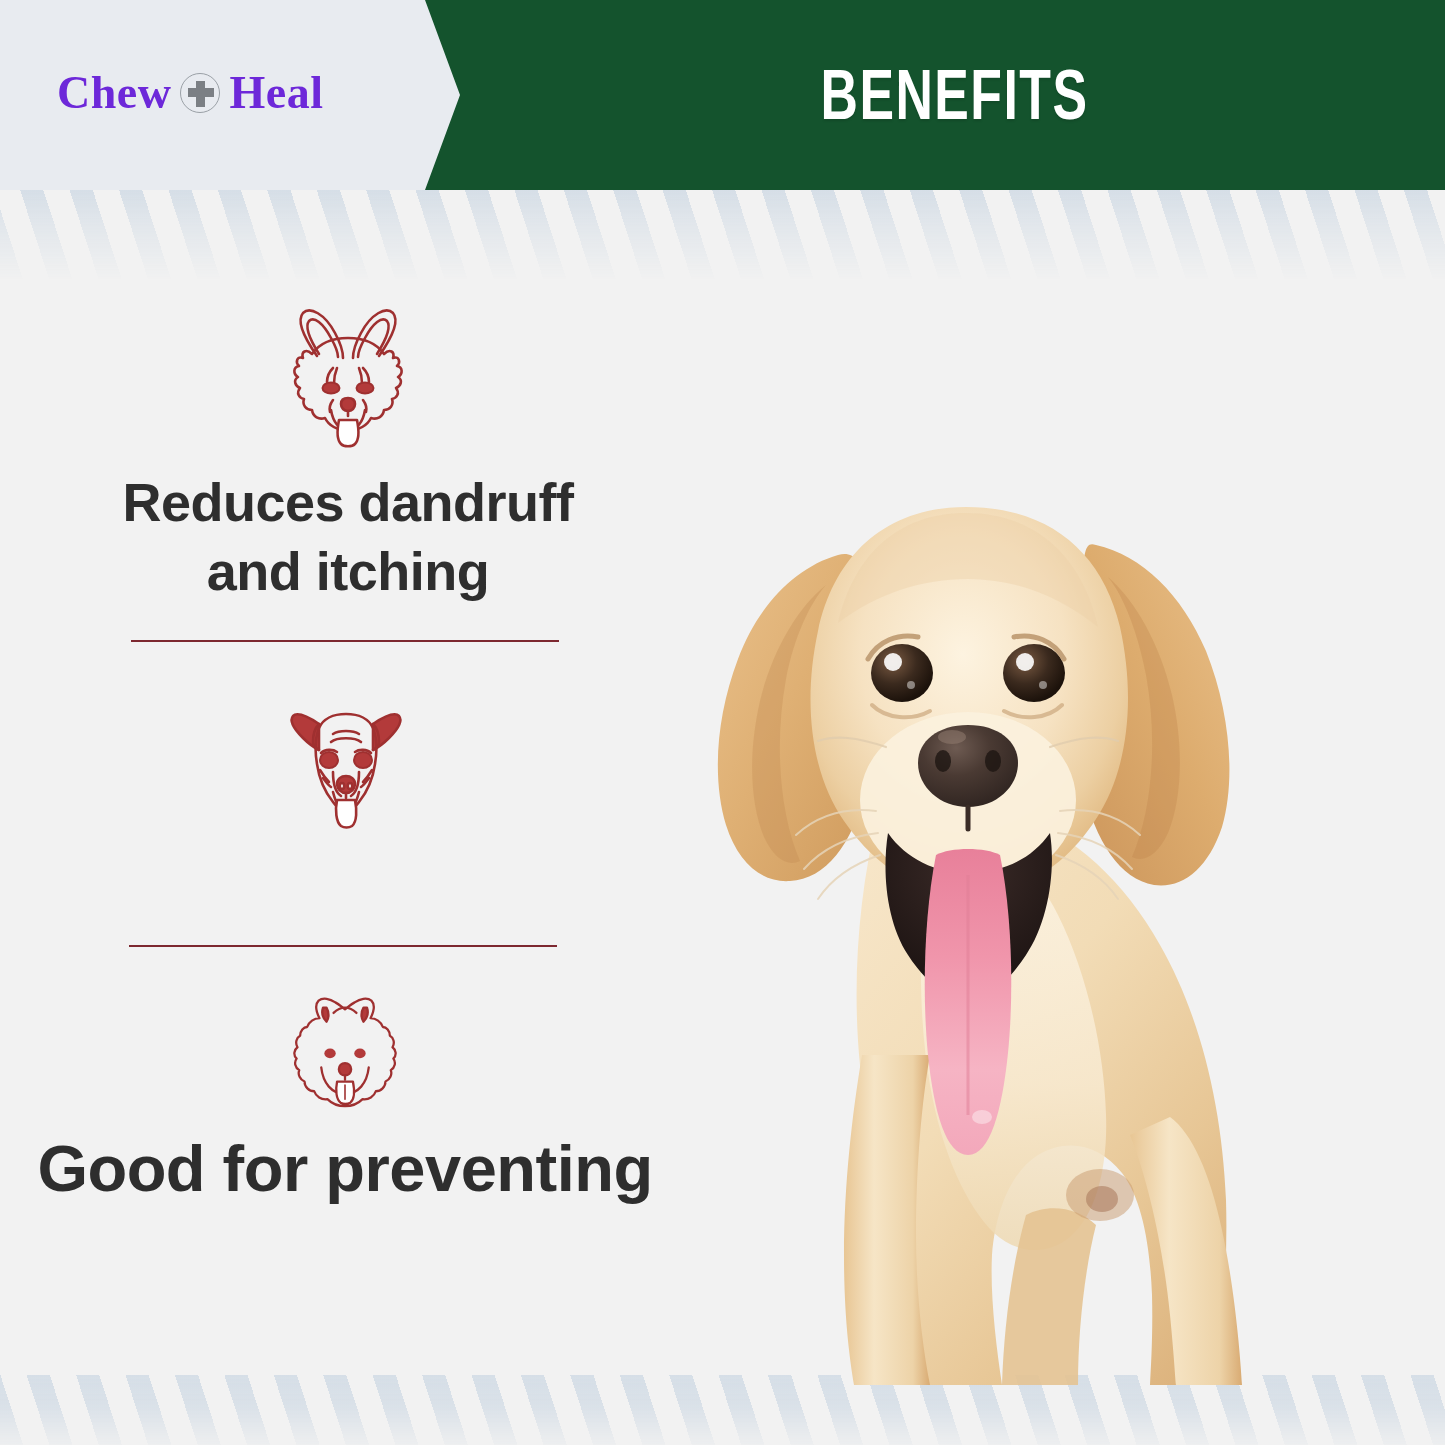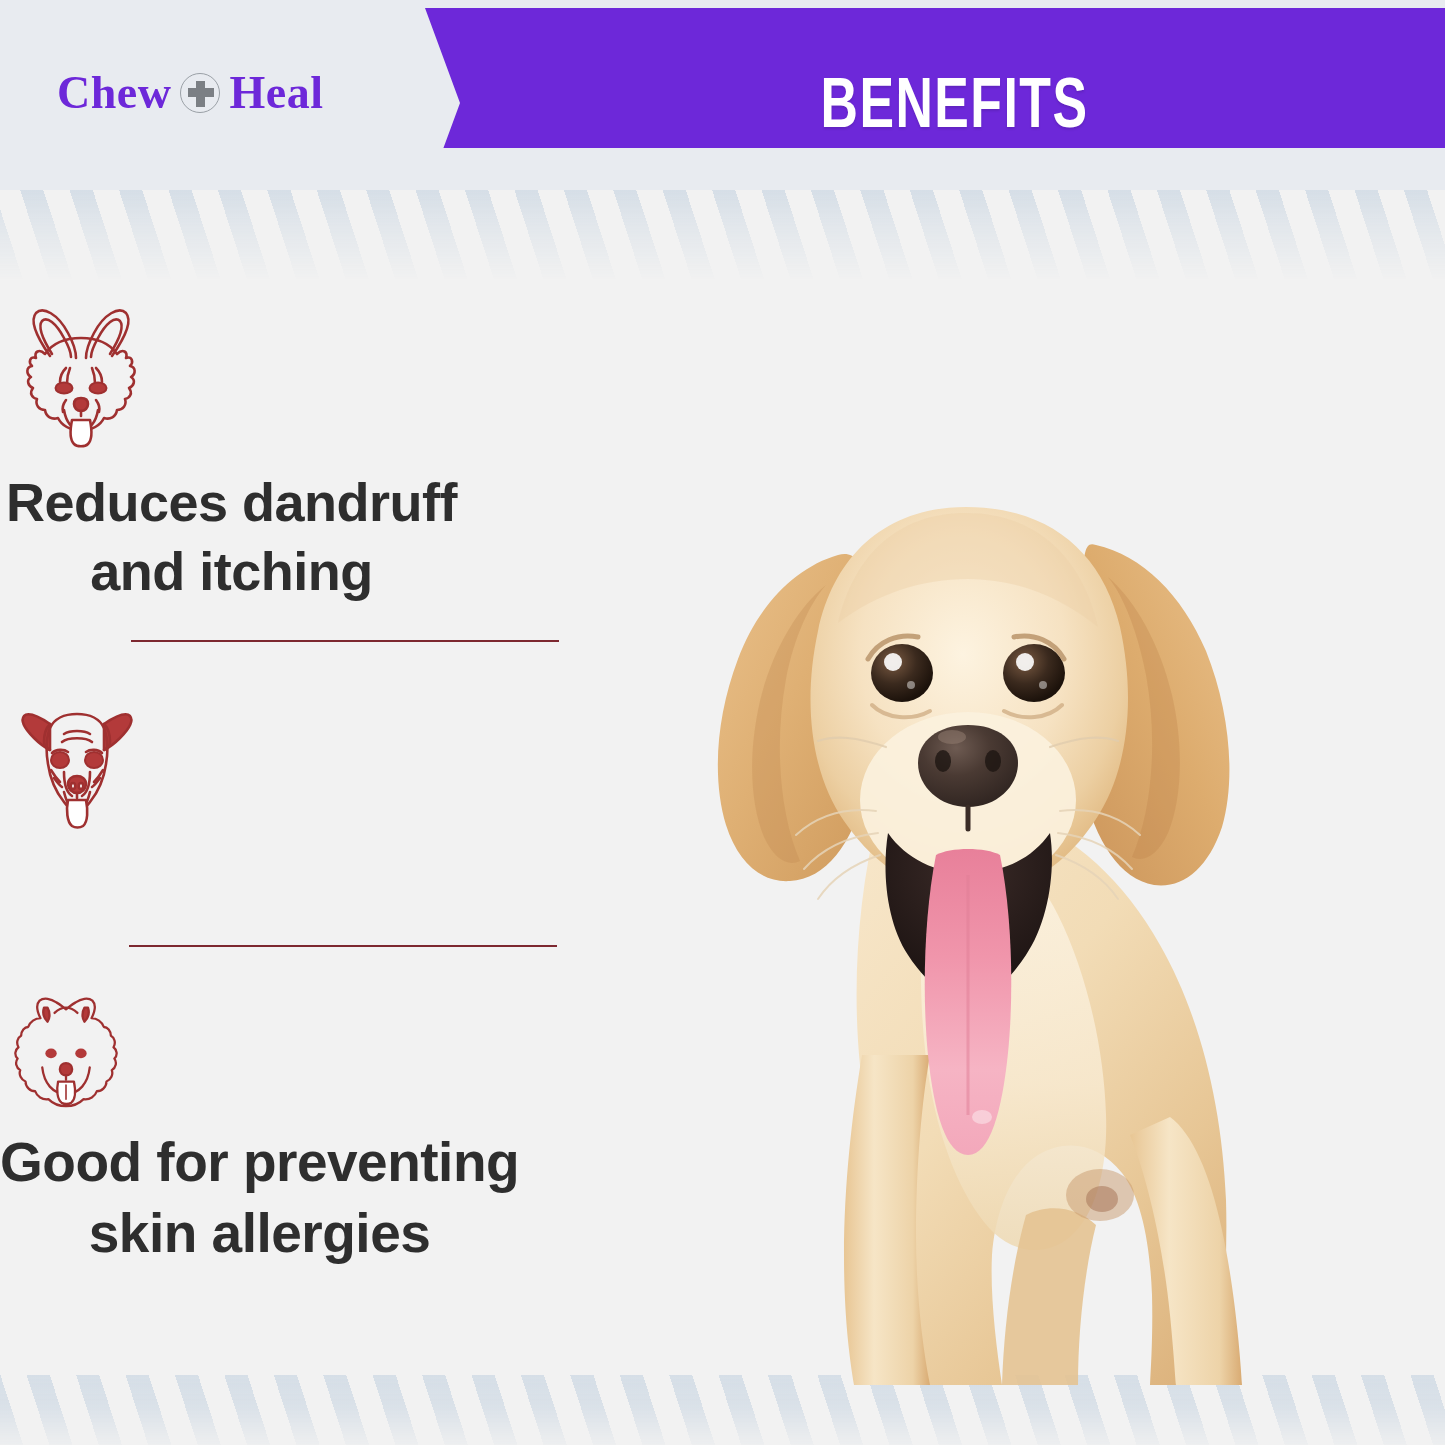--- a/index.html
+++ b/index.html
@@ -18,22 +18,22 @@
     overflow:hidden;
   }
 
   
   #header {
     position:absolute; left:0; top:0; width:1445px; height:190px;
     background:#e8ebf0;
     overflow:hidden;
   }
   #header-banner {
-    position:absolute; top:8px; right:0; height:140px; width:1055px;
-    background:#6d28d9;
+    position:absolute; top:0; right:0; height:190px; width:1055px;
+    background:#14532d;
     clip-path: polygon(35px 0, 1055px 0, 1055px 190px, 35px 190px, 70px 95px);
   }
   #banner-title {
     position:absolute; left:0; top:0; width:100%; height:190px;
     display:flex; align-items:center; justify-content:center;
     color:#ffffff;
     font-size:70px;
     font-weight:bold;
     letter-spacing:2px;
     transform: scaleX(0.74) translateX(0px);
@@ -86,21 +86,21 @@
     mask-image: linear-gradient(to bottom, rgba(0,0,0,1) 0%, rgba(0,0,0,.85) 45%, rgba(0,0,0,.15) 100%);
     -webkit-mask-image: linear-gradient(to bottom, rgba(0,0,0,1) 0%, rgba(0,0,0,.85) 45%, rgba(0,0,0,.15) 100%);
   }
 
   
   #benefits {
     position:absolute; left:0; top:300px; width:690px;
   }
   .benefit {
     position:relative;
-    display:flex; flex-direction:column; align-items:flex-start;
+    display:flex; flex-direction:column; align-items:center;
   }
   .benefit-icon { width:150px; height:150px; display:block; }
   .benefit-icon.small { width:132px; height:132px; }
   .benefit-text {
     text-align:center;
     color:#2e2e2e;
     font-weight:bold;
     font-size:54px;
     line-height:1.28;
     letter-spacing:-0.5px;
@@ -112,21 +112,21 @@
     background:#7d2830;
     margin:34px 0 0 0;
     align-self:center;
     position:relative; left:-3px;
   }
 
   #b1 { margin-left:6px; }
   #b1 .benefit-text { margin-top:18px; }
   #b2 { margin-top:38px; margin-left:2px; }
   #b3 { margin-top:36px; margin-left:0px; }
-  #b3 .benefit-text { font-size:55px; }
+  #b3 .benefit-text { font-size:65px; }
 
   
   #puppy {
     position:absolute; left:630px; top:255px; width:660px; height:1130px;
   }
 </style>
 </head>
 <body>
 
 <div id="stage">
@@ -374,18 +374,17 @@
         <path d="M68,98 C68,94 71,91 75,91 C79,91 82,94 82,98 C82,102 79,105 75,105 C71,105 68,102 68,98 Z" fill="#b33a3a"></path>
 
         <path d="M48,96 C50,114 60,126 75,126 C90,126 100,114 102,96"></path>
         <path d="M75,105 L75,110"></path>
 
         <path d="M66,112 C64,122 65,132 70,136 C73,138 78,138 81,136 C86,132 86,122 84,112 Z" fill="#fff" stroke="#9f3030"></path>
         <path d="M75,116 L75,132" stroke-width="1.8"></path>
       </svg>
       <div class="benefit-text">
         <span>Good for preventing</span><br>
-        <span>skin allergies</span>
       </div>
     </div>
 
   </div>
 </div>
 
 </body></html>

